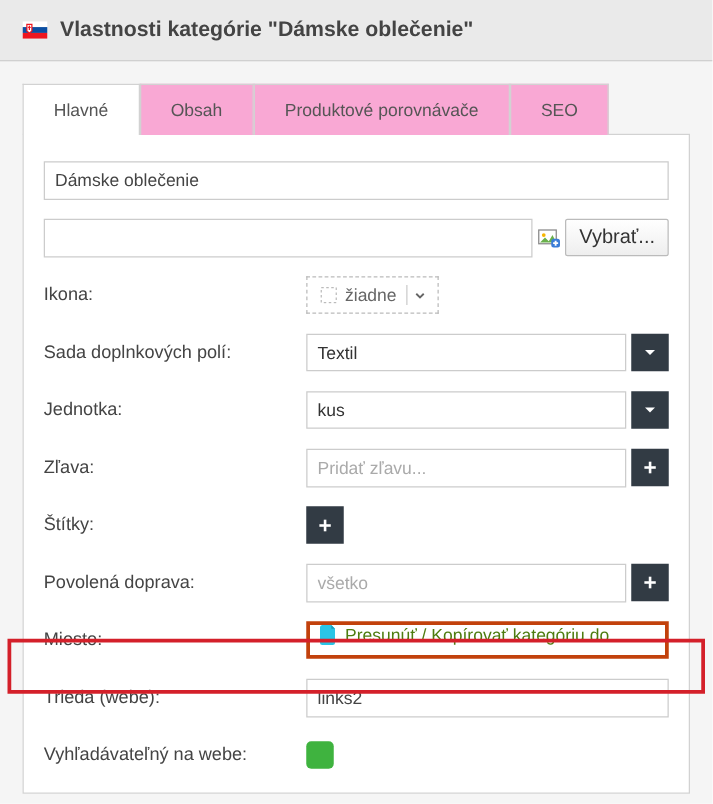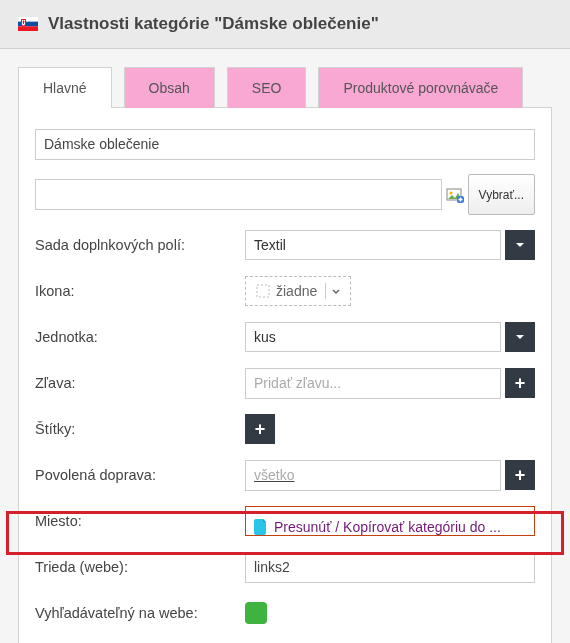--- a/index.html
+++ b/index.html
@@ -2,37 +2,37 @@
 <html><head>
 <meta charset="utf-8">
 <style>
 *{margin:0;padding:0;box-sizing:border-box;font-family:"Segoe UI",Arial,sans-serif}
 body{background:#f5f5f5;width:570px;height:643px;overflow:hidden}
 .hdr{background:#eaeaea;padding:14px 18px;display:flex;align-items:center;gap:10px;border-bottom:1px solid #d0d0d0}
 .flag{width:20px;height:14px;position:relative;display:inline-block}
 .flag svg{display:block}
 .title{font-size:17px;font-weight:600;color:#444}
 .body{padding:18px}
-.tabs{display:flex;gap:12px;margin-bottom:0}
+.tabs{display:flex;gap:0;margin-bottom:0}
 .tab{padding:12px 24px;background:#f9a8d4;border:1px solid #d2d2d2;color:#555;font-size:14px;cursor:pointer;border-bottom:none;position:relative}
 .tab.active{background:#fff;z-index:2}
 .panel{background:#fff;border:1px solid #d2d2d2;padding:20px 16px 14px;margin-top:-1px}
 .row{display:flex;align-items:center;margin-bottom:14px;min-height:32px}
 .lbl{width:210px;color:#444;font-size:14.5px;padding-right:8px}
 .ctl{flex:1;display:flex;align-items:center;gap:4px}
 .inp{height:31px;border:1px solid #ccc;padding:0 8px;font-size:14px;color:#444;background:#fff;width:100%}
 .inp::placeholder{color:#aaa}
 .sel{height:30px;border:1px solid #ccc;background:#fff;font-size:14px;color:#333;flex:1;display:flex;align-items:center;padding:0 8px;position:relative}
 .selbtn{width:30px;height:30px;background:#323b44;display:flex;align-items:center;justify-content:center;cursor:pointer}
 .selbtn svg{fill:#fff}
 .plusbtn{width:30px;height:30px;background:#323b44;color:#fff;display:flex;align-items:center;justify-content:center;font-size:18px;font-weight:bold;cursor:pointer}
 .dotted{border:1px dashed #bbb;height:30px;display:flex;align-items:center;gap:6px;padding:0 10px;color:#666;font-size:14px}
-.move{border:1px solid #c2410c;height:30px;display:flex;align-items:flex-end;gap:6px;padding:0 8px;font-size:14px;color:#701a75;flex:1;overflow:hidden;white-space:nowrap;cursor:pointer}
+.move{border:3px solid #c2410c;height:30px;display:flex;align-items:flex-start;gap:6px;padding:0 8px;font-size:14px;color:#4d7c0f;flex:1;overflow:hidden;white-space:nowrap;cursor:pointer}
 .file-icon{width:14px;height:16px}
-.imgbtn{height:41px;border:1px solid #bbb;background:linear-gradient(#fff,#eee);padding:2px 10px;font-size:12px;color:#333;cursor:pointer;border-radius:2px}
+.imgbtn{height:30px;border:1px solid #bbb;background:linear-gradient(#fff,#eee);padding:2px 10px;font-size:16px;color:#333;cursor:pointer;border-radius:2px}
 .picicon{width:18px;height:18px;cursor:pointer}
 .chk{width:22px;height:22px;background:#3fb33f;border-radius:4px;display:flex;align-items:center;justify-content:center;cursor:pointer}
 .hl{position:absolute;border:3px solid #d4202a;left:6px;right:6px;top:462px;height:44px;pointer-events:none}
 </style>
 </head>
 <body>
 
 <div class="hdr">
   <span class="flag">
     <svg width="20" height="14" viewBox="0 0 20 14">
@@ -45,22 +45,22 @@
         <rect x="4.3" y="4.5" width="2.4" height="0.8" fill="#ee1620"></rect>
       </svg>
   </span>
   <div class="title">Vlastnosti kategórie "Dámske oblečenie"</div>
 </div>
 
 <div class="body" style="position:relative">
   <div class="tabs">
     <div class="tab active">Hlavné</div>
     <div class="tab">Obsah</div>
+    <div class="tab">Produktové porovnávače</div>
     <div class="tab">SEO</div>
-    <div class="tab">Produktové porovnávače</div>
   </div>
 
   <div class="panel">
 
     <div class="row">
       <div class="ctl">
           <input class="inp" value="Dámske oblečenie" style="">
         </div>
     </div>
 
@@ -74,43 +74,43 @@
               <path d="M2 13l4-4 3 3 3-5 3 6z" fill="#6ab04c"></path>
               <rect x="11" y="10" width="7" height="7" rx="2" fill="#3b7dd8"></rect>
               <path d="M14.5 11.5v4M12.5 13.5h4" stroke="#fff" stroke-width="1.5"></path>
             </svg>
         </span>
         <button class="imgbtn">Vybrať...</button>
       </div>
     </div>
 
     <div class="row">
-      <div class="lbl">Sada doplnkových polí:</div>
-      <div class="ctl">
-        <div class="sel">Textil</div>
-        <div class="selbtn">
-            <svg width="10" height="10">
-              <path d="M1 3l4 4 4-4z"></path>
-            </svg>
-          </div>
-      </div>
-    </div>
-
-    <div class="row">
       <div class="lbl">Ikona:</div>
       <div class="ctl">
         <div class="dotted" style="min-width:100px">
           <svg width="14" height="14">
               <rect x="1" y="1" width="12" height="12" fill="none" stroke="#bbb" stroke-dasharray="2 2"></rect>
             </svg>
           <span>žiadne</span>
           <span style="border-left:1px solid #ccc;padding-left:6px;margin-left:2px"><svg width="8" height="8">
                 <path d="M1 2l3 3 3-3" stroke="#666" fill="none" stroke-width="1.5"></path>
               </svg></span>
         </div>
+      </div>
+    </div>
+
+    <div class="row">
+      <div class="lbl">Sada doplnkových polí:</div>
+      <div class="ctl">
+        <div class="sel">Textil</div>
+        <div class="selbtn">
+            <svg width="10" height="10">
+              <path d="M1 3l4 4 4-4z"></path>
+            </svg>
+          </div>
       </div>
     </div>
 
     <div class="row">
       <div class="lbl">Jednotka:</div>
       <div class="ctl">
         <div class="sel">kus</div>
         <div class="selbtn">
             <svg width="10" height="10">
               <path d="M1 3l4 4 4-4z"></path>
@@ -130,21 +130,21 @@
     <div class="row">
       <div class="lbl">Štítky:</div>
       <div class="ctl">
         <div class="plusbtn">+</div>
       </div>
     </div>
 
     <div class="row">
       <div class="lbl">Povolená doprava:</div>
       <div class="ctl">
-        <input class="inp" style="flex: 1 1 0%; text-decoration: underline;" placeholder="všetko">
+        <input class="inp" style="flex: 1 1 0%;" placeholder="všetko">
         <div class="plusbtn">+</div>
       </div>
     </div>
 
     <div class="row">
       <div class="lbl">Miesto:</div>
       <div class="ctl">
         <div class="move">
           <svg class="file-icon" viewBox="0 0 14 16">
               <path d="M2 0h7l3 3v11a2 2 0 01-2 2H2a2 2 0 01-2-2V2a2 2 0 012-2z" fill="#29c5e6"></path>

